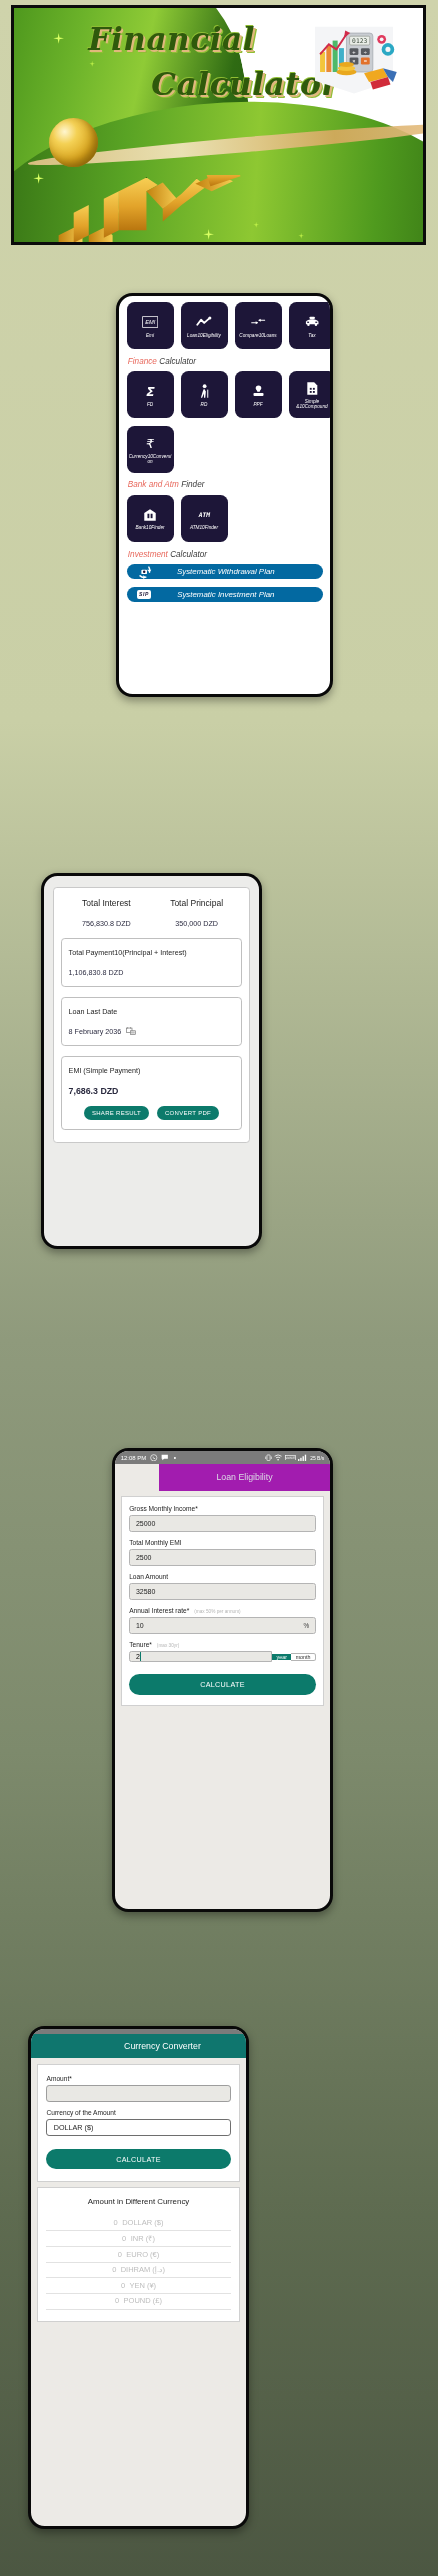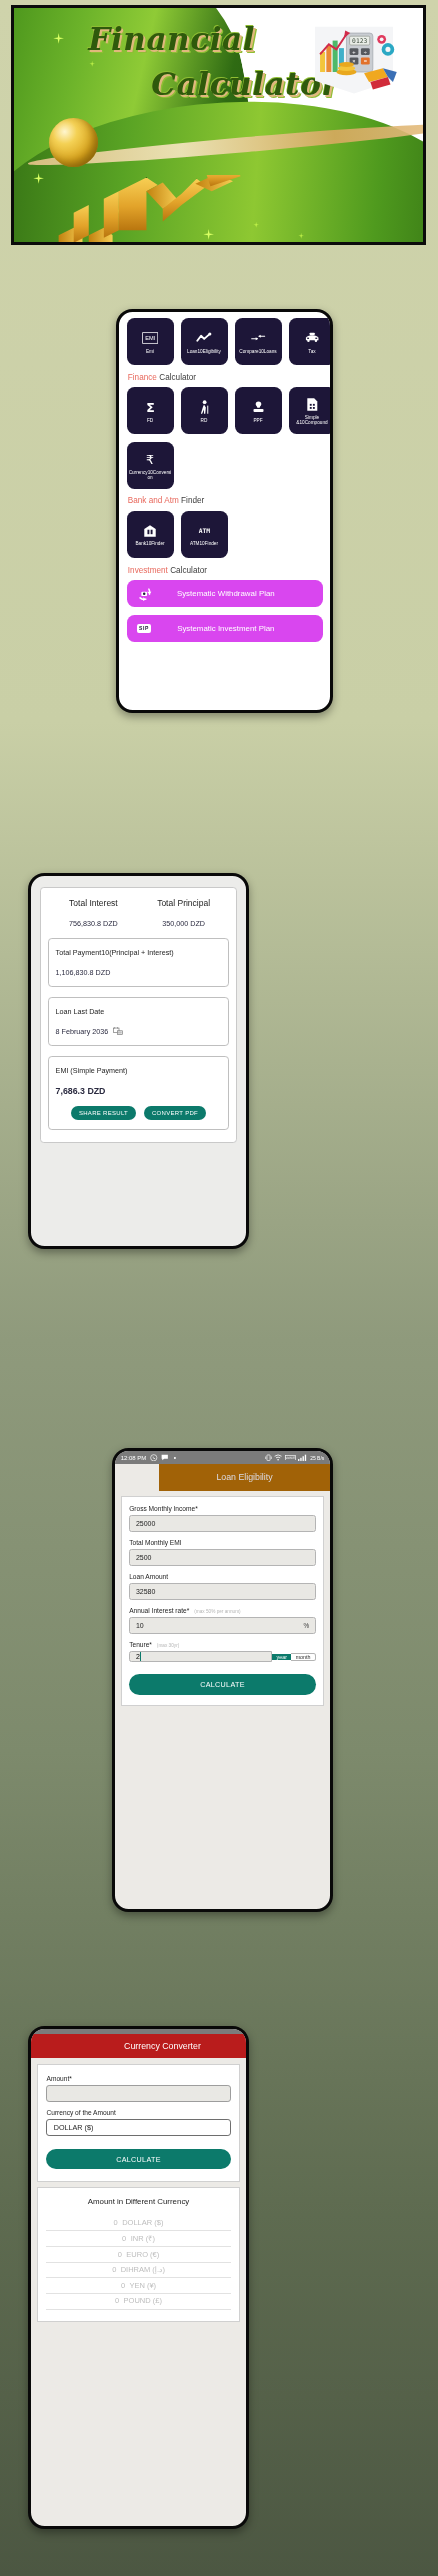--- a/index.html
+++ b/index.html
@@ -57,44 +57,44 @@
   }
   .btitle-1 { font-size: 31px; }
   .btitle-2 { font-size: 31px; margin-top: 14px; margin-left: 63px; }
   .banner-icon { position: absolute; right: 25px; top: 11.3px; width: 88px; height: 79px; }
 
   
   .phone { position: absolute; background: #ffffff; border: 3.8px solid #090909;
            box-shadow: 0 3.8px 8.8px rgba(0,0,0,.35); overflow: hidden; }
 
   
-  #phone1 { left: 116px; top: 309px; width: 217px; height: 404px; border-radius: 16.4px; }
+  #phone1 { left: 116px; top: 293px; width: 217px; height: 404px; border-radius: 16.4px; font-style: italic; }
   .p1-inner { padding: 6.3px 7.5px 0 7.5px; }
   .tile-row { display: flex; gap: 7px; margin-bottom: 7.5px; }
   .tile {
     width: 47px; height: 47px; background: #1d1638; border-radius: 7.5px;
     display: flex; flex-direction: column; align-items: center; justify-content: center;
     color: #fff; gap: 2.5px; flex: 0 0 auto;
   }
   .tile-ico { height: 16.4px; display:flex; align-items:center; justify-content:center; color:#fff; }
   .tile-lb { font-size: 4.7px; line-height: 1.15; text-align: center; padding: 0 1.3px;
              word-break: break-word; }
   .sec-head { font-size: 8.2px; margin: 1.9px 0 5.7px 1.3px; color: #3c3c3c; }
   .sec-head b { color: #e8695d; font-weight: normal; }
   .wide-btn {
-    background: #d946ef; border-radius: 7.5px; height: 27px; margin-bottom: 7.5px;
+    background: #0369a1; border-radius: 7.5px; height: 15px; margin-bottom: 7.5px;
     display: flex; align-items: center; padding: 4px 10px; color: #fff; position: relative;
   }
   .wide-btn .wb-ico { width: 19px; display: flex; align-items: center; }
   .wide-btn .wb-lb { flex: 1; text-align: center; font-size: 7.9px; padding-right: 16.4px; }
   .sip-badge { background:#fff; color:#1d1638; font-size:5px; font-weight:bold;
                padding:1.3px 2.5px; border-radius:1.9px; letter-spacing:0.6px; }
 
   
-  #phone2 { left: 28px; top: 873px; width: 221px; height: 376px; border-radius: 16.4px;
+  #phone2 { left: 41px; top: 873px; width: 221px; height: 376px; border-radius: 16.4px;
             background: #ececea; }
   .p2-card { background:#fff; border:0.6px solid #c9c9c9; border-radius:3.8px;
              margin: 11.3px 8.8px; padding: 10px 7.5px 11.3px 7.5px; }
   .two-col { display:flex; }
   .two-col > div { flex:1; text-align:center; }
   .tc-label { font-size: 8.5px; color:#1d1d1d; margin-bottom: 10.7px; }
   .tc-value { font-size: 7.2px; color:#2b2b40; }
   .sub-card { border:0.6px solid #bfbfbf; border-radius:3.8px; padding:8.8px 6.3px;
               margin-top: 10px; }
   .sc-title { font-size: 7.2px; color:#1d1d1d; line-height:1.45; }
@@ -103,21 +103,21 @@
   .pillrow { display:flex; gap:7.5px; justify-content:center; margin-top:9.4px; }
   .pill { background:#0c7a6b; color:#fff; font-size:6px; padding:4.4px 8.2px;
           border-radius:10px; letter-spacing:0.3px; }
 
   
   #phone3 { left: 112px; top: 1448px; width: 221px; height: 464px; border-radius: 16.4px;
             background:#eceae6; }
   .statusbar { background:#7b7b7b; color:#fff; height:13.2px; display:flex; align-items:center;
                padding: 0 5.7px; font-size: 6px; gap:3.8px; }
   .sb-right { margin-left:auto; display:flex; align-items:center; gap:2.5px; font-size:5px; }
-  .appbar { background:#a16207; color:#dcdce6; height:26.4px; display:flex; align-items:center;
+  .appbar { background:#a21caf; color:#dcdce6; height:26.4px; display:flex; align-items:center;
             justify-content:center; font-size:8.8px;margin-left:44px; }
   .p3-card { background:#fff; border:0.6px solid #d0d0d0; margin: 5px 5.7px; padding: 7.5px 7.5px 10px 7.5px; }
   .f-label { font-size:6.6px; color:#1d1d1d; margin: 7.5px 0 3.1px 0; }
   .f-label:first-child { margin-top: 1.3px; }
   .f-hint { font-size:4.7px; color:#b6b6b6; margin-left:3.1px; }
   .f-input { background:#e9e8e4; border:0.6px solid #b4b4b4; border-radius:2.5px; height:16.4px;
              display:flex; align-items:center; padding:0 5.7px; font-size:7px; color:#232323; }
   .f-input .suffix { margin-left:auto; font-size:6.3px; color:#3a3a3a; }
   .tenure-wrap { display:flex; align-items:stretch; }
   .tenure-in { flex:1; background:#e9e8e4; border:0.6px solid #b4b4b4; border-radius:2.5px 0 0 2.5px;
@@ -128,21 +128,21 @@
   .seg .on { background:#0c7a6b; color:#fff; }
   .seg .off { background:#fff; color:#2b2b2b; border:0.6px solid #b4b4b4; border-left:none;
               border-radius:0 2.5px 2.5px 0; }
   .calc-btn { background:#0c7a6b; color:#fff; text-align:center; font-size:7.2px;
               padding:5.7px 0; border-radius:11.3px; margin-top:12.6px; letter-spacing:0.3px; }
 
   
   #phone4 { left: 28px; top: 2026px; width: 221px; height: 503px; border-radius: 16.4px;
             background:#eceae6; }
   .cc-status { background:#7b7b7b; height:5px; }
-  .cc-bar { background:#b91c1c; color:#fff; height:24px; display:flex; align-items:center;
+  .cc-bar { background:#0f766e; color:#fff; height:24px; display:flex; align-items:center;
             justify-content:center; font-size:8.8px;padding-left:48px; }
   .cc-card { background:#fff; border:0.6px solid #d0d0d0; margin: 5.7px 6.3px; padding: 8.8px 8.2px 11.3px 8.2px; }
   .cc-input { background:#e9e8e4; border:0.6px solid #9d9d9d; border-radius:3.1px; height:17px; }
   .cc-select { background:#fff; border:0.6px solid #6e6e6e; border-radius:3.1px; height:17px;
                display:flex; align-items:center; padding:0 6.3px; font-size:7.2px; color:#1d1d1d; }
   .cc-title2 { text-align:center; font-size:7.9px; color:#1d1d1d; margin-bottom: 8.8px; }
   .cur-row { display:flex; justify-content:center; align-items:baseline; gap:4.4px;
              border-bottom:0.6px solid #e2e2e2; padding: 2.5px 0 3.1px 0; color:#bdbdbd; font-size:7.5px; }
   .cur-row .v { }
 </style>

